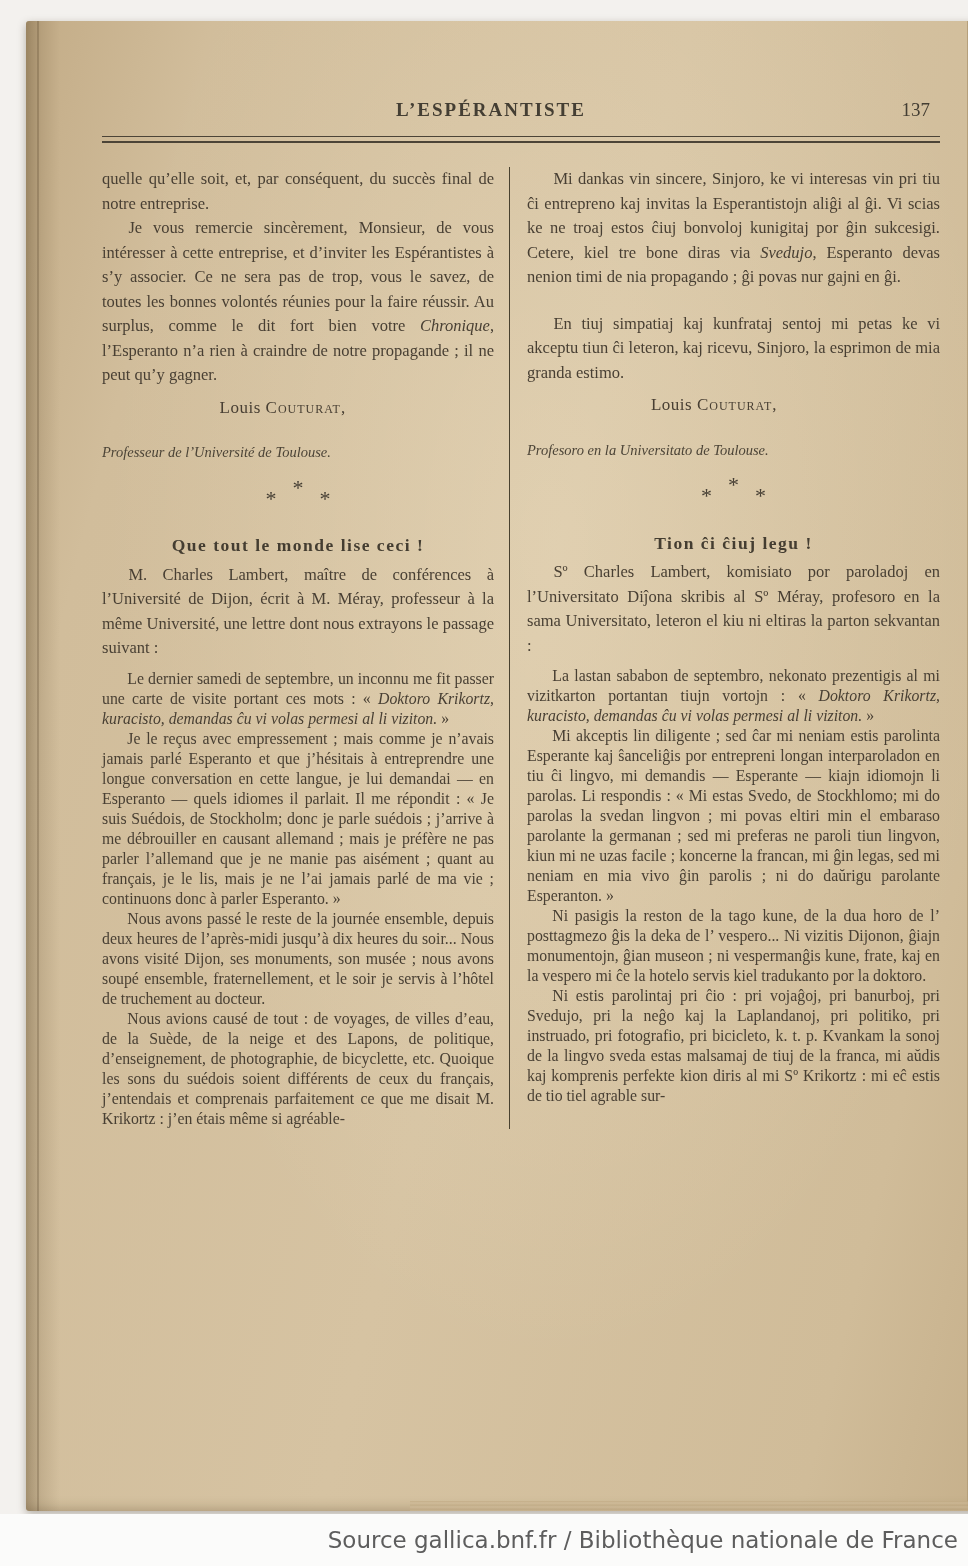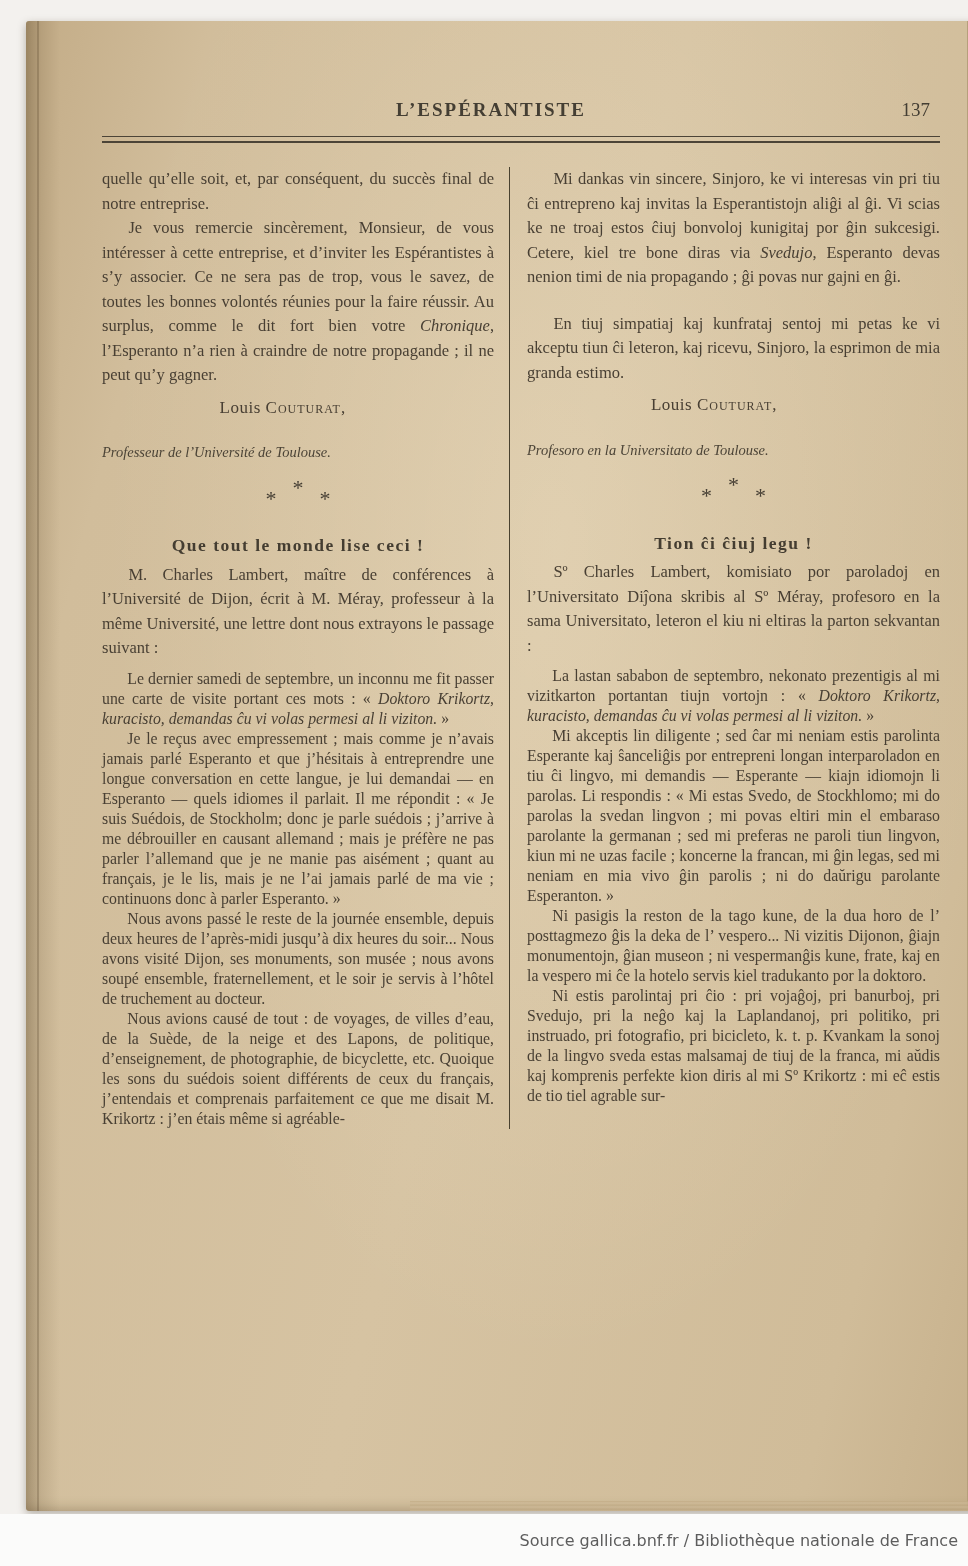--- a/index.html
+++ b/index.html
@@ -99,21 +99,21 @@
 
   
   .footer-bar {
     position:absolute; left:0; right:0; bottom:0; height:52px;
     background:#fbfbfa;
     display:flex; align-items:center; justify-content:flex-end;
     padding-right:10px; box-sizing:border-box;
   }
   .footer-bar span {
     font-family:"DejaVu Sans", "Liberation Sans", sans-serif;
-    font-size:16px; color:#5d5d5d;
+    font-size:23px; color:#5d5d5d;
   }
 </style>
 </head>
 <body>
 
 <div class="page">
   <div class="spine-shadow"></div>
   <div class="spine-crease"></div>
   <div class="edge-right"></div>
   <div class="edge-bottom"></div>

